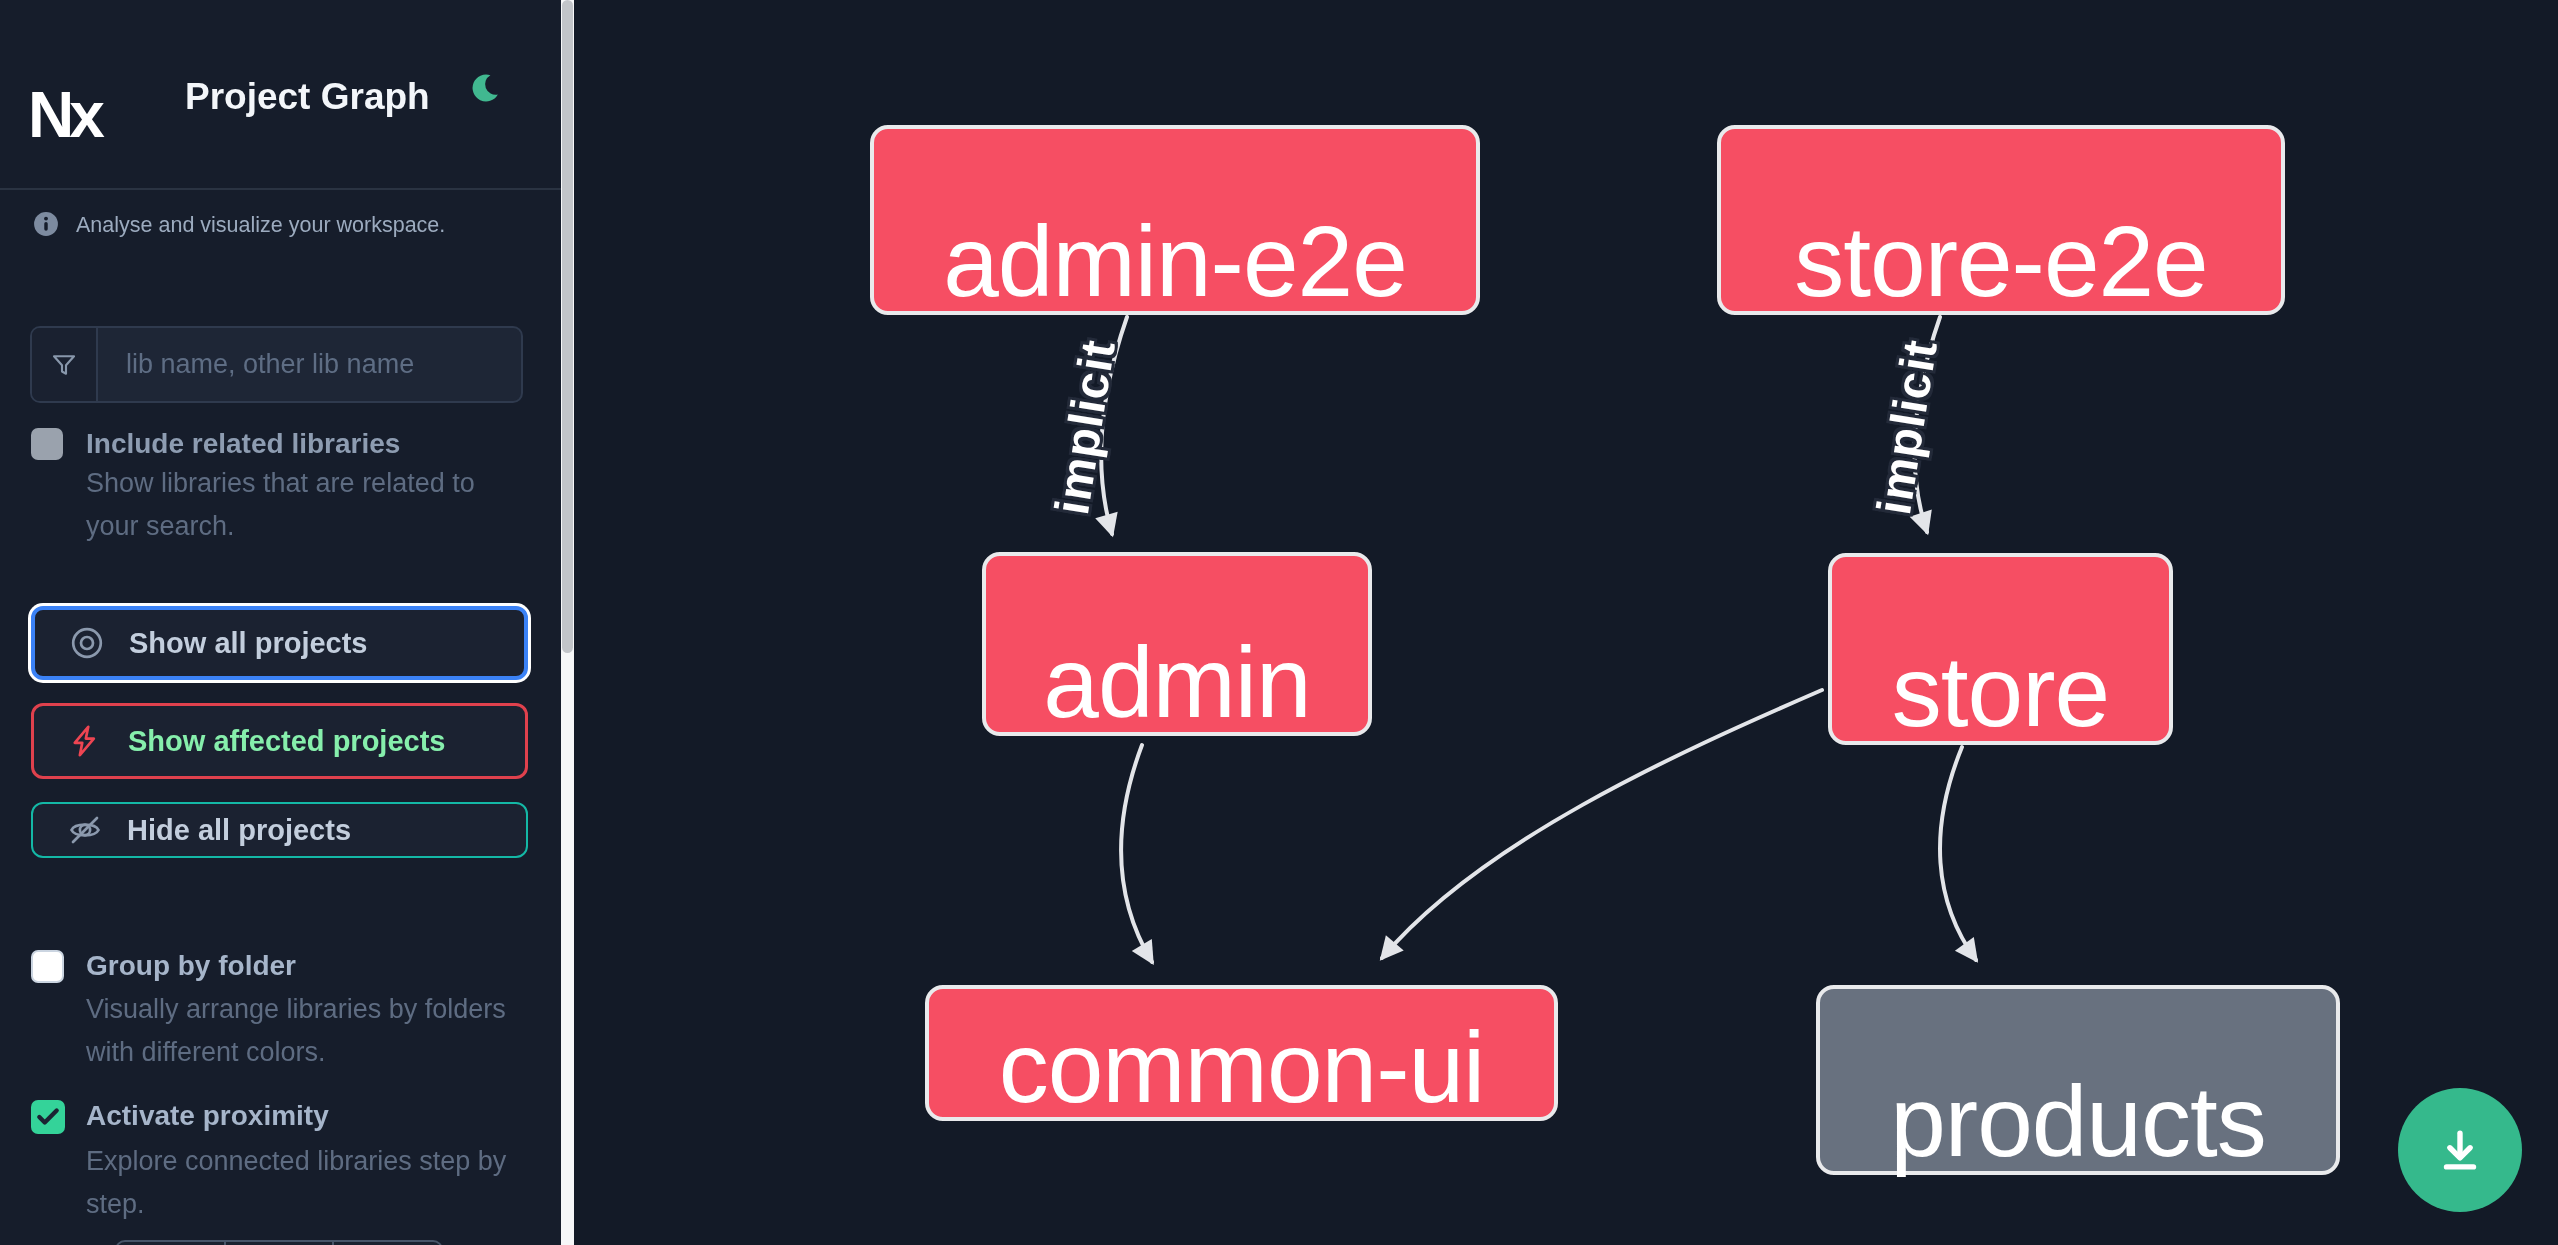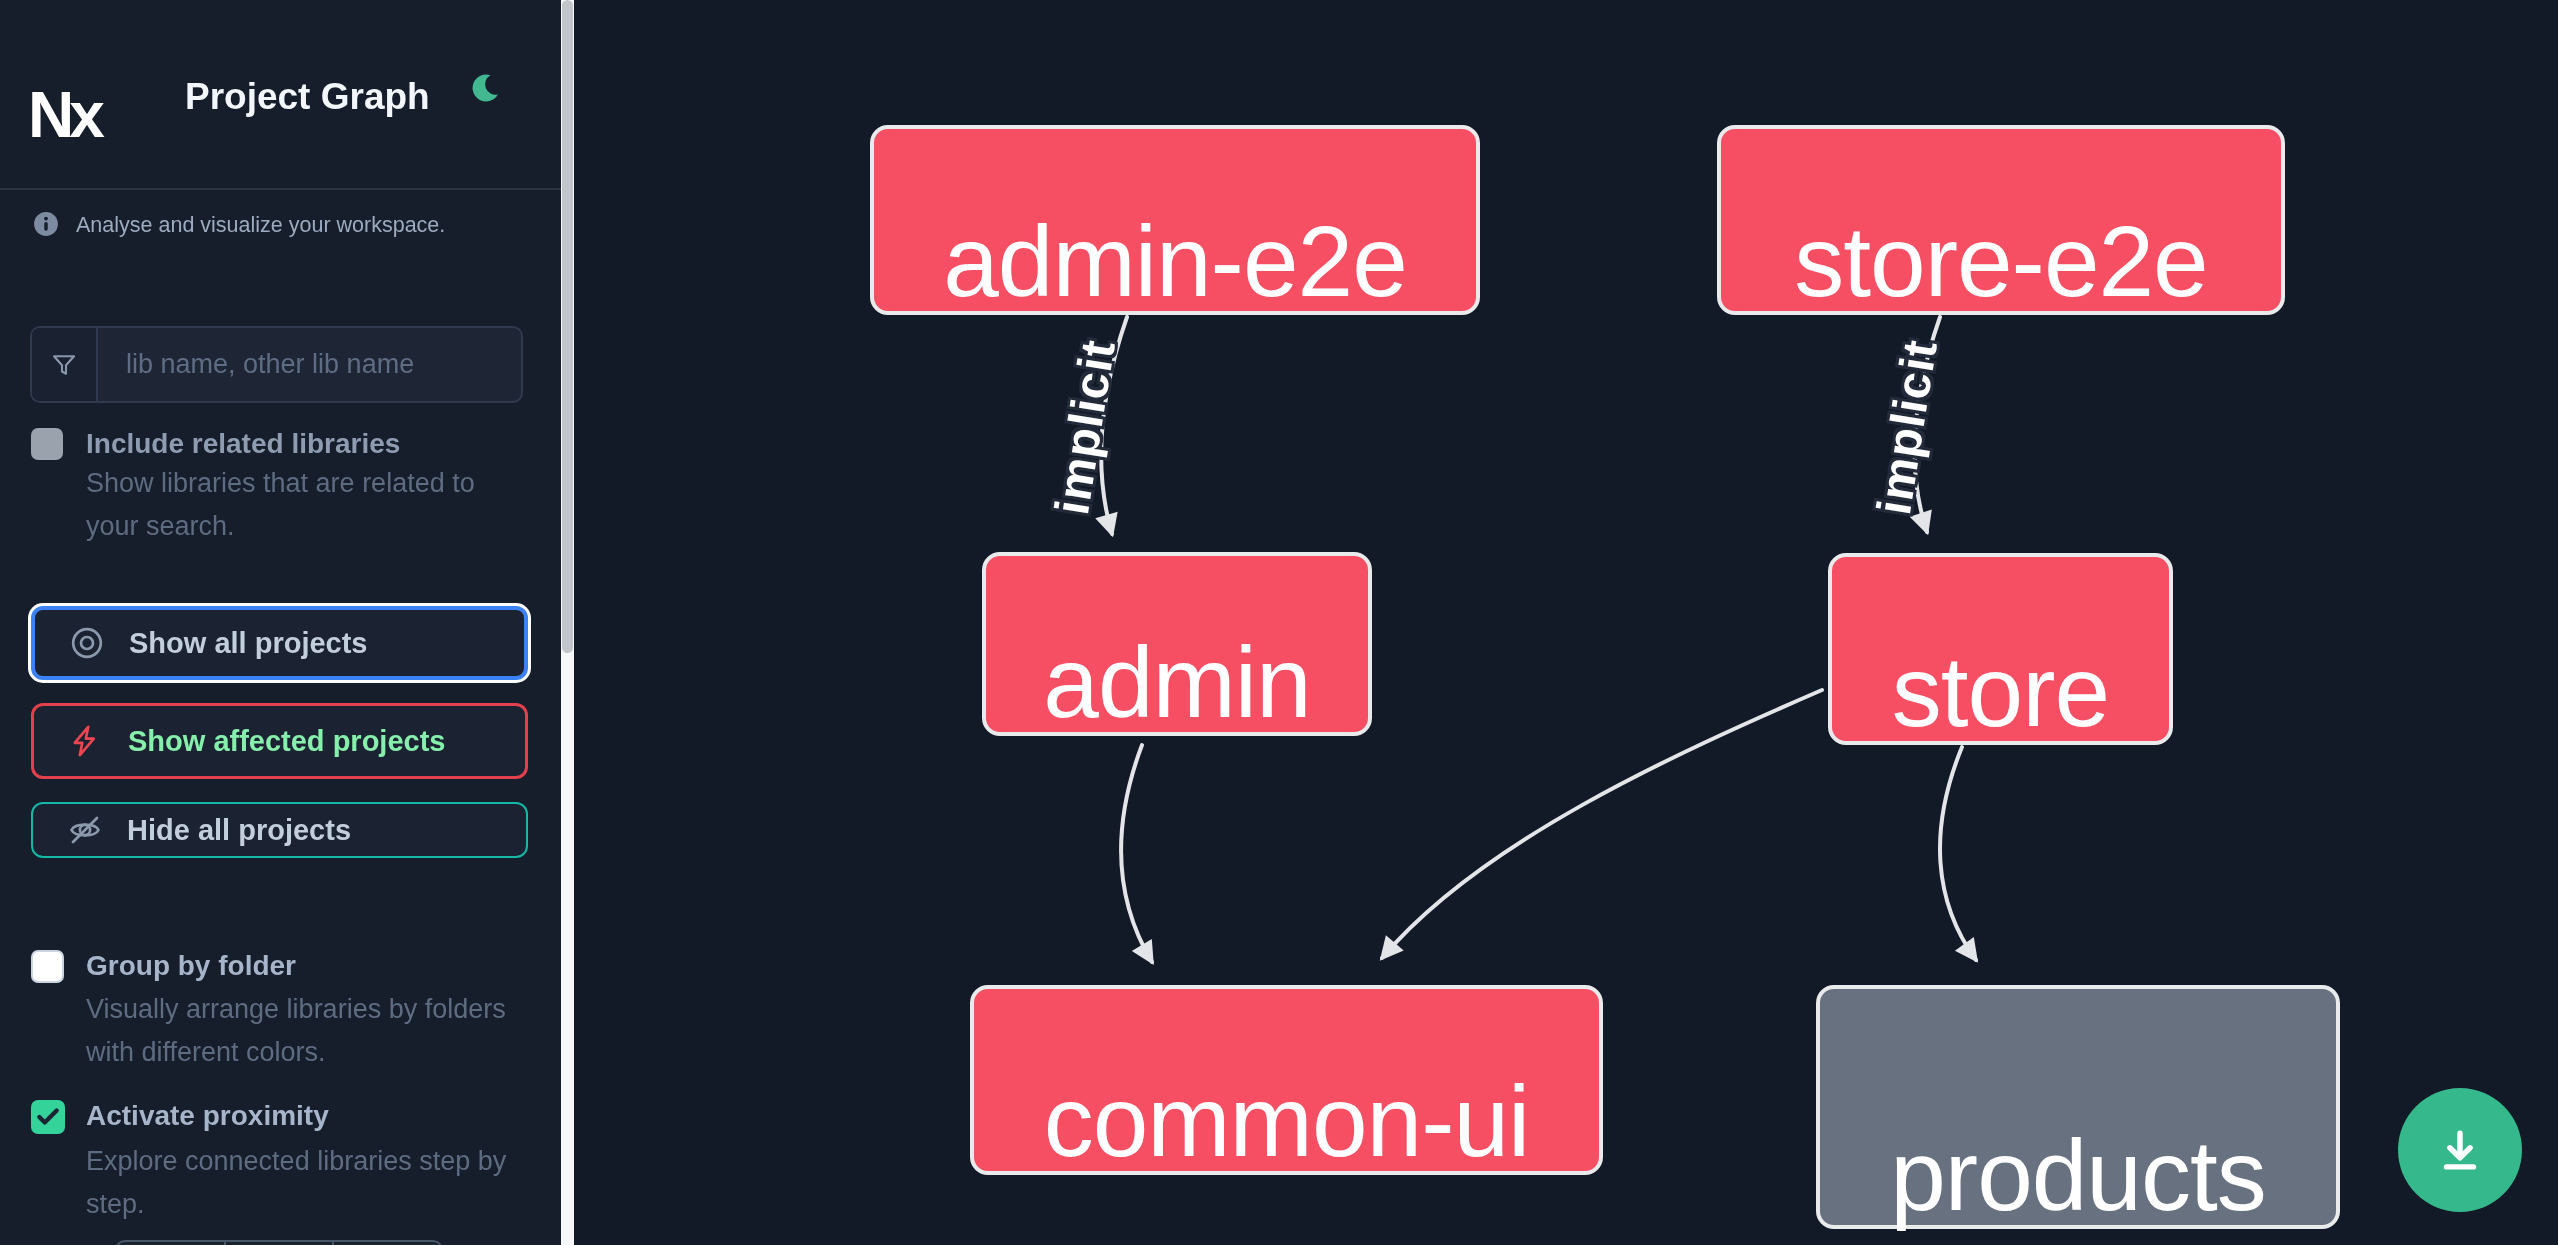--- a/index.html
+++ b/index.html
@@ -11,22 +11,22 @@
   .edges{position:absolute;left:0;top:0;z-index:1;}
   .gnode{position:absolute;z-index:2;display:flex;align-items:flex-end;justify-content:center;
          border:4px solid #e9eaec;border-radius:18px;color:#fff;font-size:100px;line-height:1;
          letter-spacing:-1px;cursor:pointer;}
   .gnode.pink{background:#f64e63;}
   .gnode.gray{background:#68717f;}
   .n-admin-e2e{left:870px;top:125px;width:610px;height:190px;}
   .n-store-e2e{left:1717px;top:125px;width:568px;height:190px;}
   .n-admin{left:982px;top:552px;width:390px;height:184px;}
   .n-store{left:1828px;top:553px;width:345px;height:192px;}
-  .n-common-ui{left:970px;top:985px;width:633px;height:190px;}
-  .n-products{left:1816px;top:985px;width:524px;height:244px;}
+  .n-common-ui{left:925px;top:985px;width:633px;height:136px;}
+  .n-products{left:1816px;top:985px;width:524px;height:190px;}
 
   .edge-label{position:absolute;z-index:3;color:#fff;font-size:48px;font-weight:600;letter-spacing:1px;
     transform:translate(-50%,-50%) rotate(-81deg);
     text-shadow:-3px -3px 0 #232a39,3px -3px 0 #232a39,-3px 3px 0 #232a39,3px 3px 0 #232a39,
                 -3px 0 0 #232a39,3px 0 0 #232a39,0 -3px 0 #232a39,0 3px 0 #232a39;}
   .el-1{left:1085px;top:427px;}
   .el-2{left:1907px;top:427px;}
 
   .fab{position:absolute;left:2398px;top:1088px;width:124px;height:124px;border-radius:50%;
        background:#35b98c;z-index:4;display:flex;align-items:center;justify-content:center;

